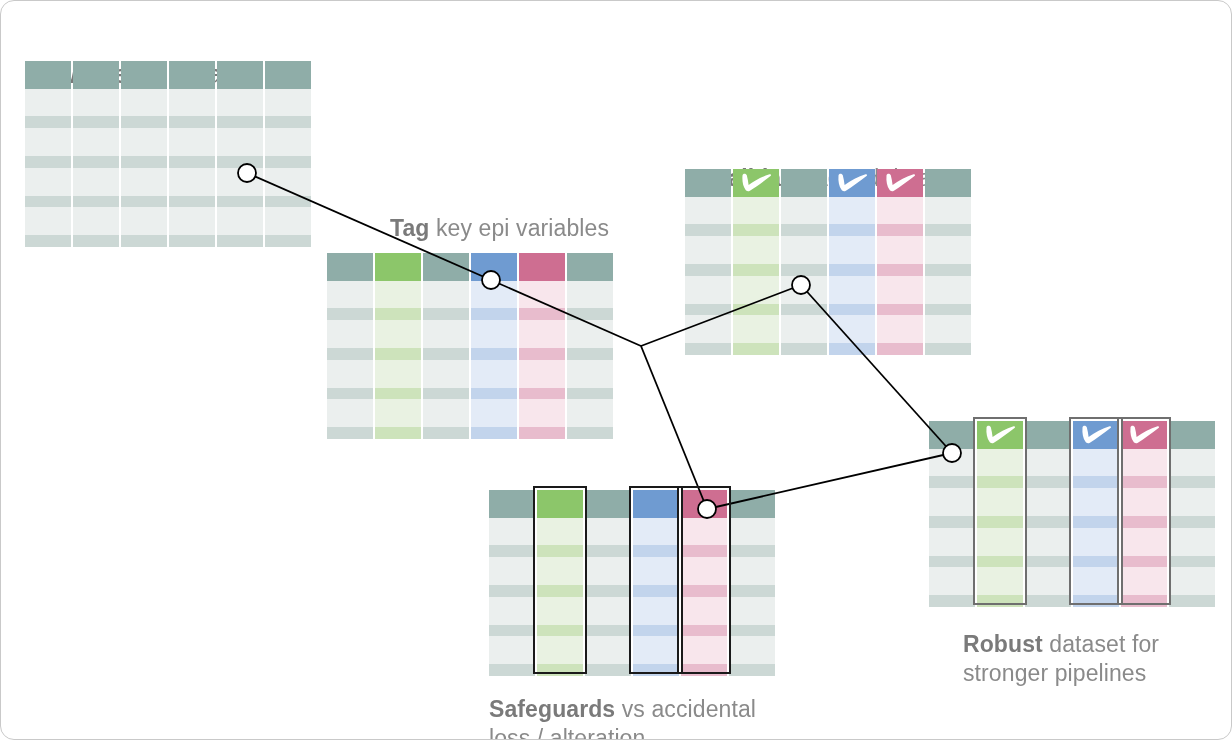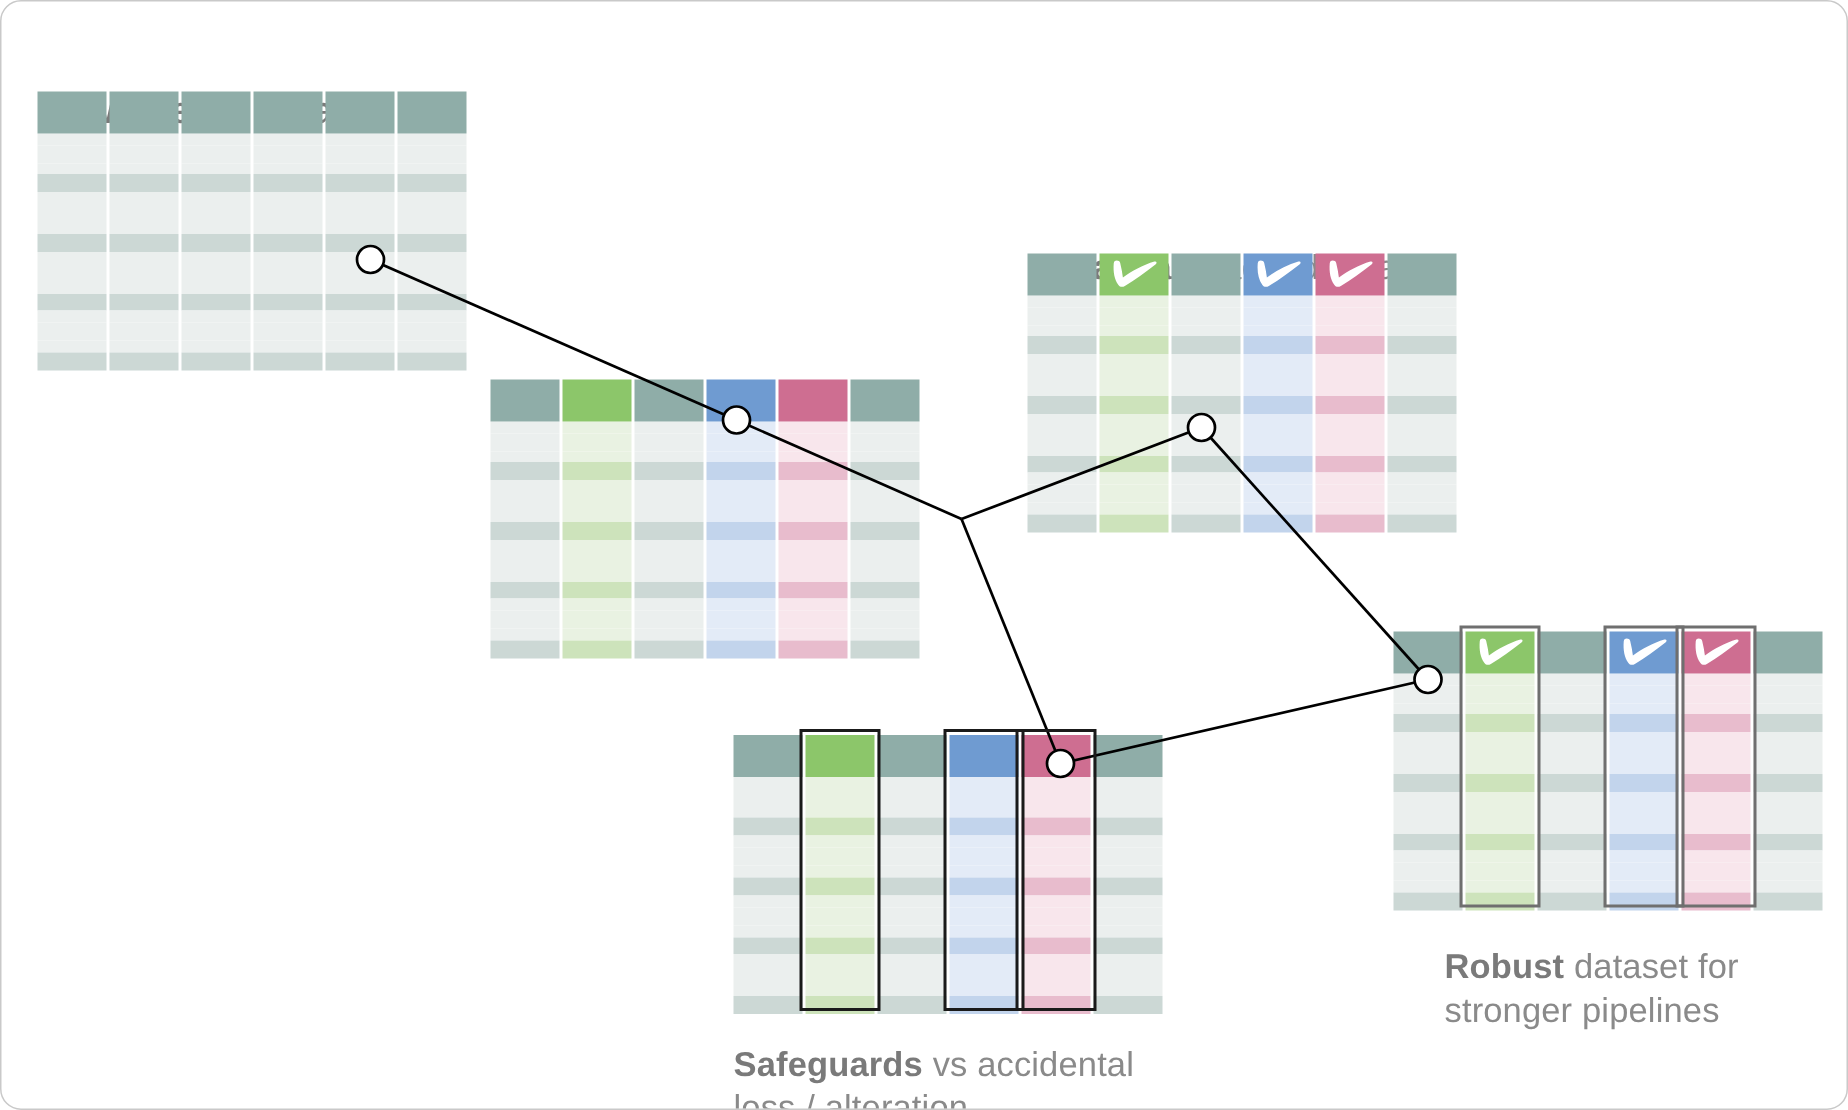--- a/index.html
+++ b/index.html
@@ -55,20 +55,23 @@
   #links{position:absolute;left:0;top:0;width:1232px;height:740px;pointer-events:none;}
 </style>
 </head>
 <body>
 
 <div id="canvas">
 
   <div class="caption cap-raw">
     <b>Raw linelist data</b><span class="rest"></span>
   </div>
+  <div class="caption cap-tag">
+    <b>Tag</b><span class="rest"> key epi variables</span>
+  </div>
   <div class="caption cap-validate">
     <b>Validate</b><span class="rest"> tagged data</span>
   </div>
   <div class="caption cap-safeguards">
     <b>Safeguards</b><span class="rest"> vs accidental
 loss / alteration</span>
   </div>
   <div class="caption cap-robust">
     <b>Robust</b><span class="rest"> dataset for
 stronger pipelines</span>

